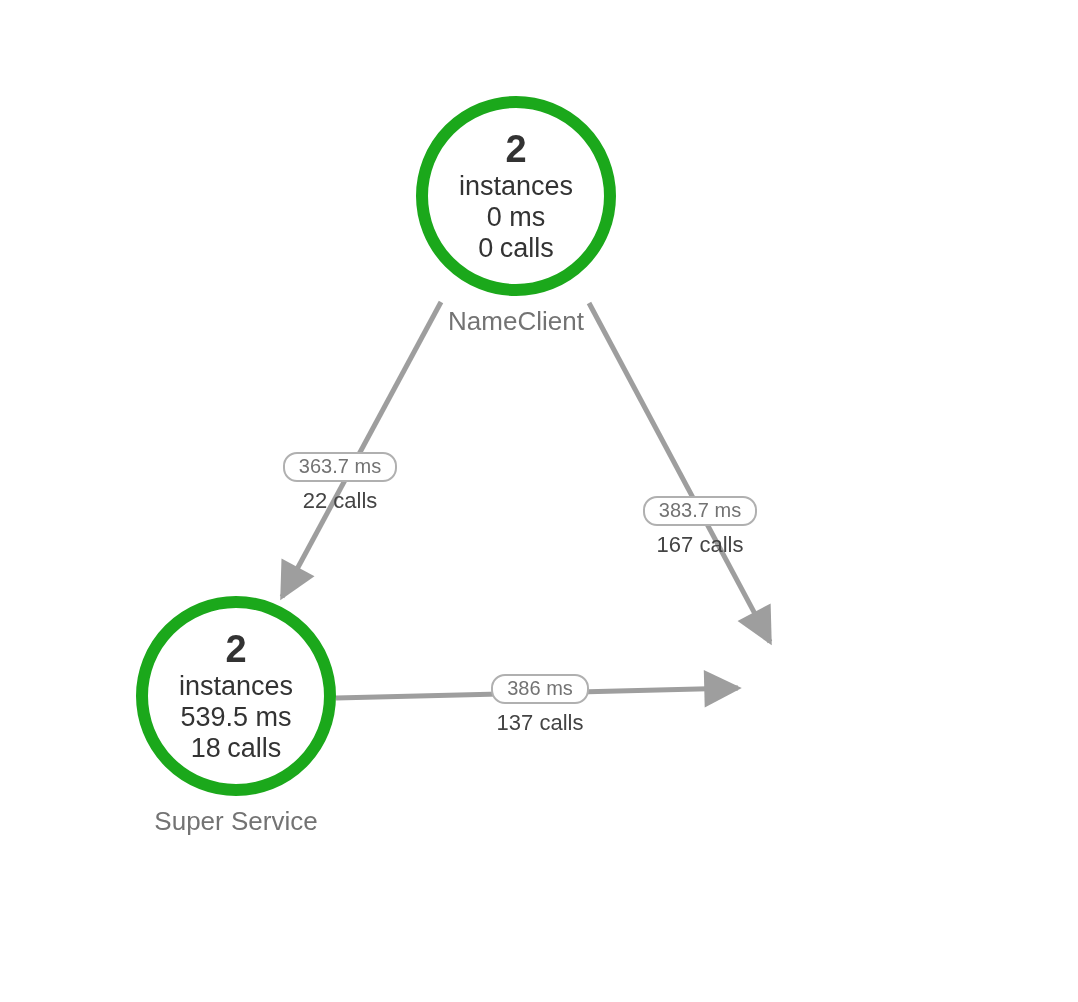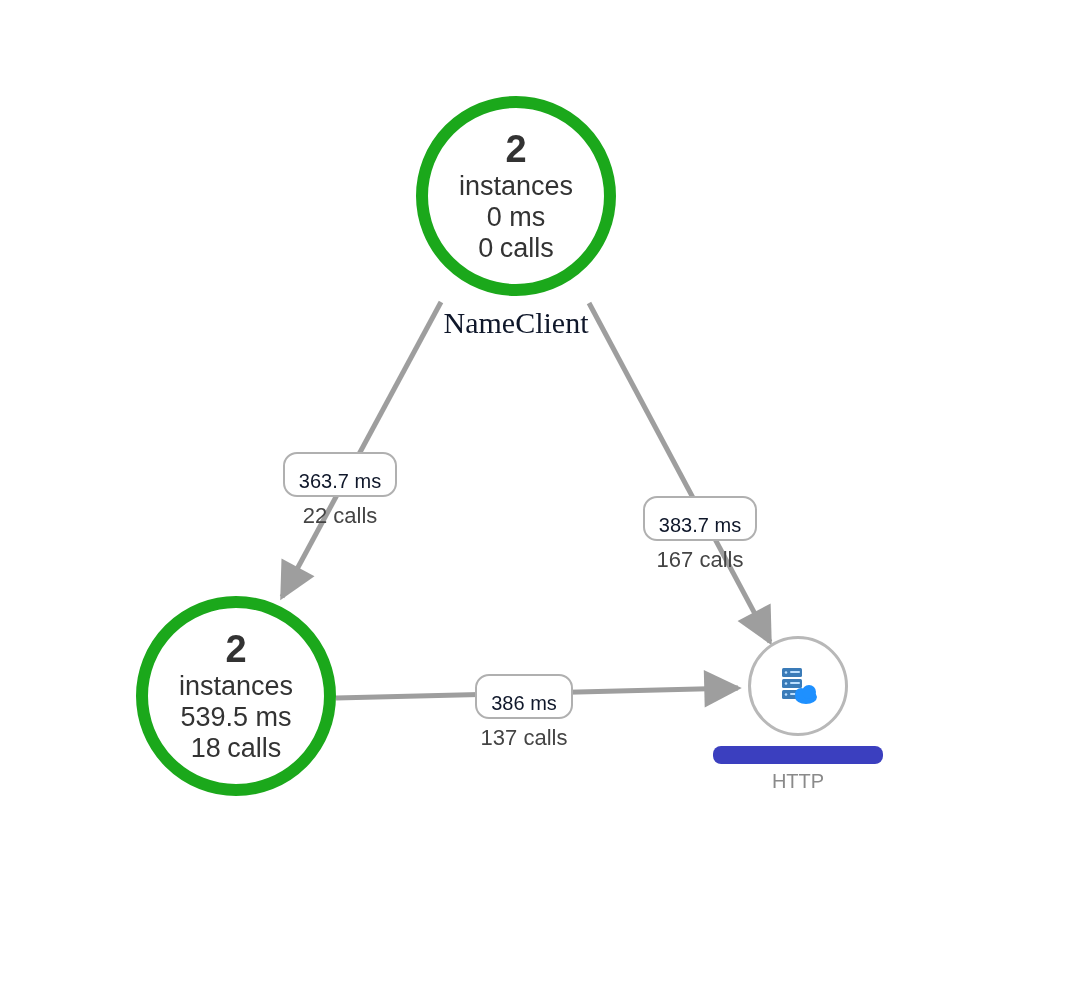--- a/index.html
+++ b/index.html
@@ -54,23 +54,22 @@
   }
   .node .metrics .label {
     font-size: 27px;
     font-weight: 400;
   }
   .node .metrics .bold {
     font-weight: 400;
   }
   .node .title {
     margin-top: 10px;
-    font-size: 30px;
-    color: #0f172a;
-    font-family: Liberation Serif, serif;
+    font-size: 26px;
+    color: #737373;
   }
 
   .node.small .circle {
     width: 100px;
     height: 100px;
     border: 3px solid #b8b8b8;
   }
   .node.small .subtype {
     margin-top: 6px;
     font-size: 20px;
@@ -87,23 +86,23 @@
   
   .edge-label {
     position: absolute;
     text-align: center;
   }
   .edge-label .pill {
     display: inline-block;
     background: #ffffff;
     border: 2px solid #b0b0b0;
     border-radius: 14px;
-    padding: 16px 14px 2px 14px;
+    padding: 1px 14px 2px 14px;
     font-size: 20px;
-    color: #0f172a;
+    color: #737373;
   }
   .edge-label .calls {
     margin-top: 6px;
     font-size: 22px;
     color: #444;
   }
 </style>
 </head>
 <body>
 
@@ -147,54 +146,32 @@
           <span class="big-num">2</span>
         </div>
         <div class="label">instances</div>
         <div class="label bold">539.5 ms</div>
         <div>
           <span class="label bold">18</span>
           <span class="label" style="margin-left:2px;">calls</span>
         </div>
       </div>
     </div>
+    <div class="title">Super Service</div>
   </div>
 
-  <div class="node small" style="left:708px; top:636px; width:180px;">
-    <div class="circle">
-
-      <svg width="44" height="40" viewBox="0 0 44 40">
-
-        <rect x="6" y="2" width="20" height="9" rx="1.5" fill="#3a7bb8"></rect>
-        <rect x="6" y="13" width="20" height="9" rx="1.5" fill="#3a7bb8"></rect>
-        <rect x="6" y="24" width="20" height="9" rx="1.5" fill="#3a7bb8"></rect>
-        <circle cx="10" cy="6.5" r="1.3" fill="#bcdfff"></circle>
-        <circle cx="10" cy="17.5" r="1.3" fill="#bcdfff"></circle>
-        <circle cx="10" cy="28.5" r="1.3" fill="#bcdfff"></circle>
-        <rect x="14" y="5" width="10" height="2" rx="1" fill="#bcdfff"></rect>
-        <rect x="14" y="16" width="10" height="2" rx="1" fill="#bcdfff"></rect>
-        <rect x="14" y="27" width="10" height="2" rx="1" fill="#bcdfff"></rect>
-
-        <ellipse cx="30" cy="31" rx="11" ry="7" fill="#1e90ff"></ellipse>
-        <circle cx="25" cy="28" r="6" fill="#1e90ff"></circle>
-        <circle cx="33" cy="26" r="7" fill="#1e90ff"></circle>
-      </svg>
-    </div>
-    <div class="redaction"></div>
-    <div class="subtype">HTTP</div>
-  </div>
 
   <div class="edge-label" style="left:260px; top:452px; width:160px;">
     <div class="pill">363.7 ms</div>
     <div class="calls">22 calls</div>
   </div>
 
   <div class="edge-label" style="left:620px; top:496px; width:160px;">
     <div class="pill">383.7 ms</div>
     <div class="calls">167 calls</div>
   </div>
 
-  <div class="edge-label" style="left:444px; top:674px; width:160px;">
+  <div class="edge-label" style="left:460px; top:674px; width:160px;">
     <div class="pill">386 ms</div>
     <div class="calls">137 calls</div>
   </div>
 
 </div>
 
 </body></html>

